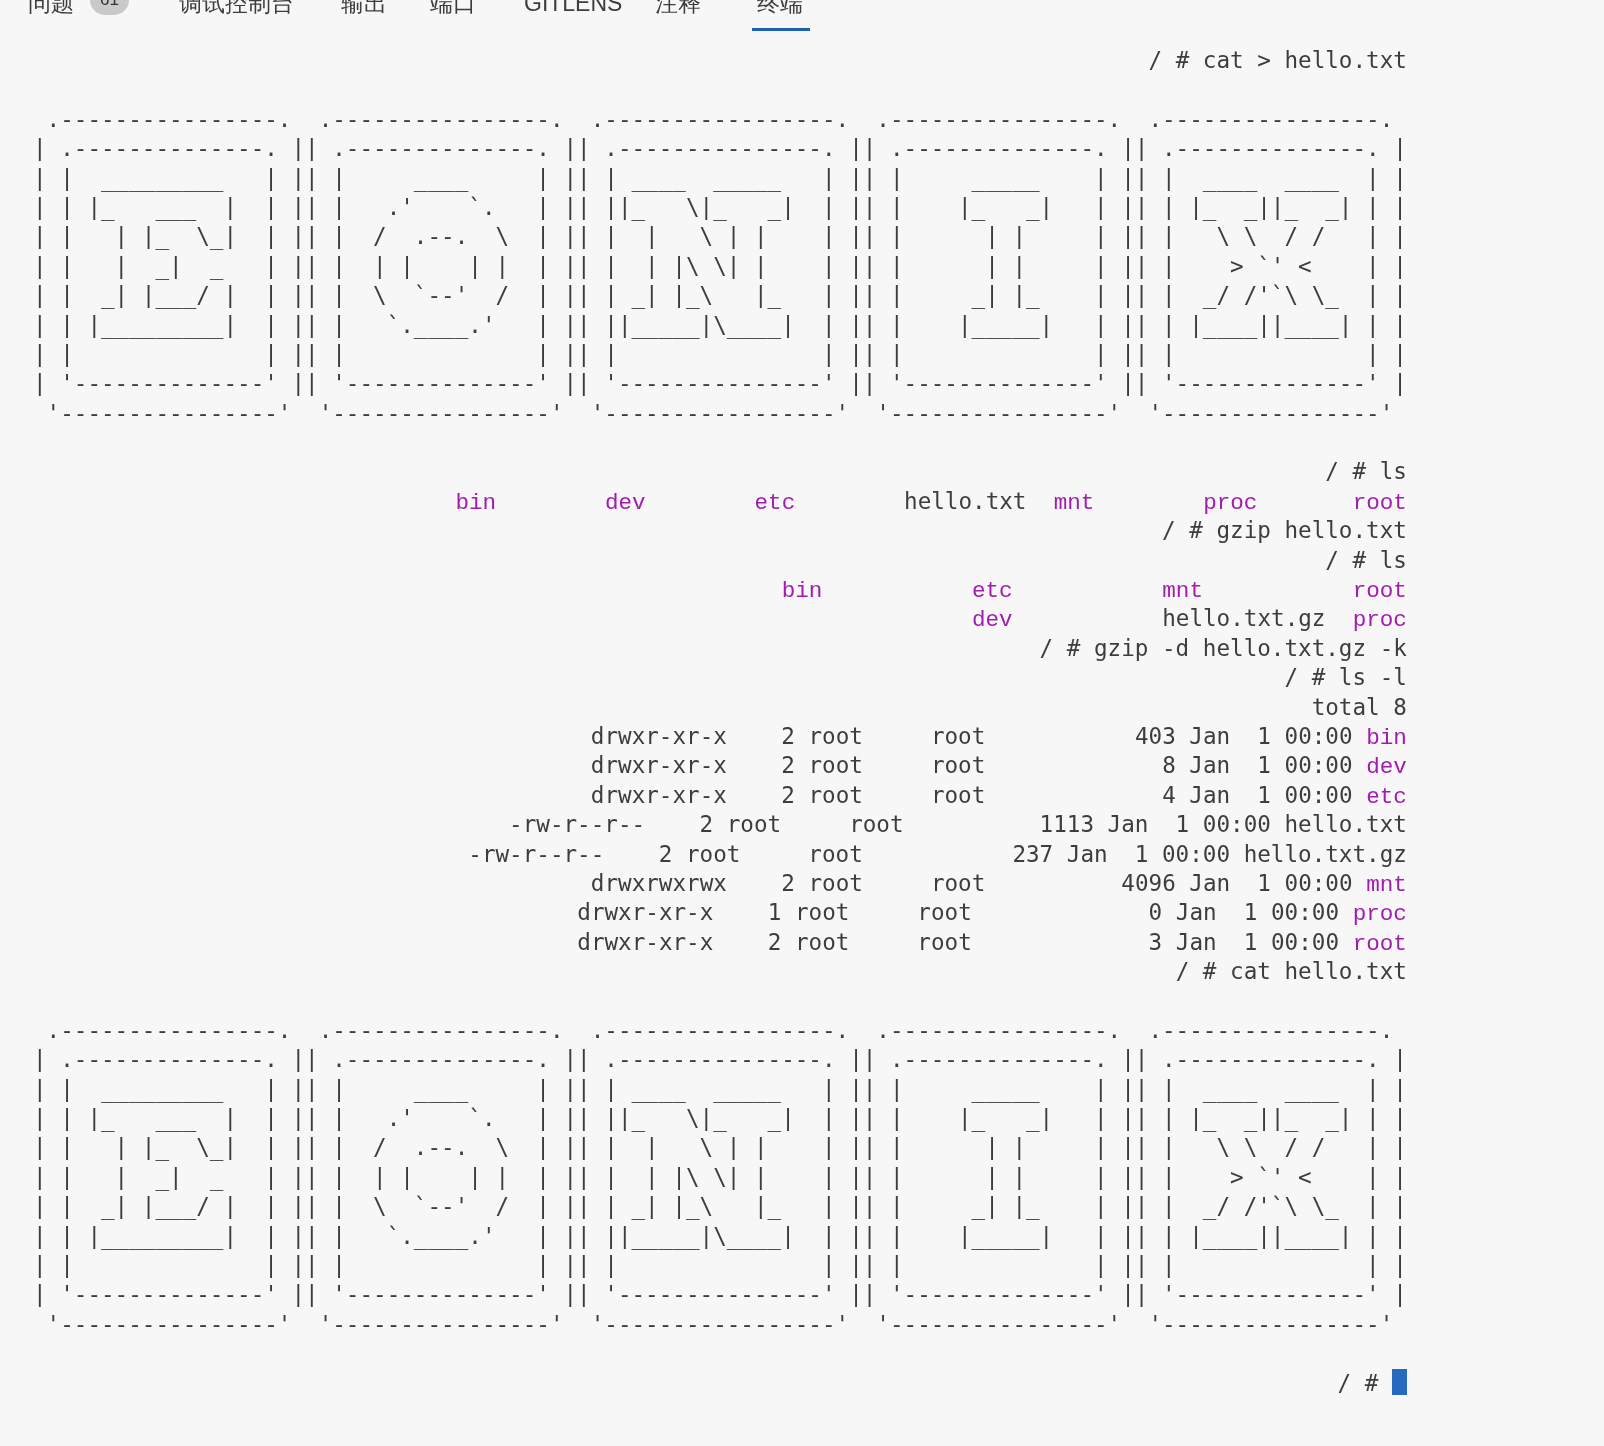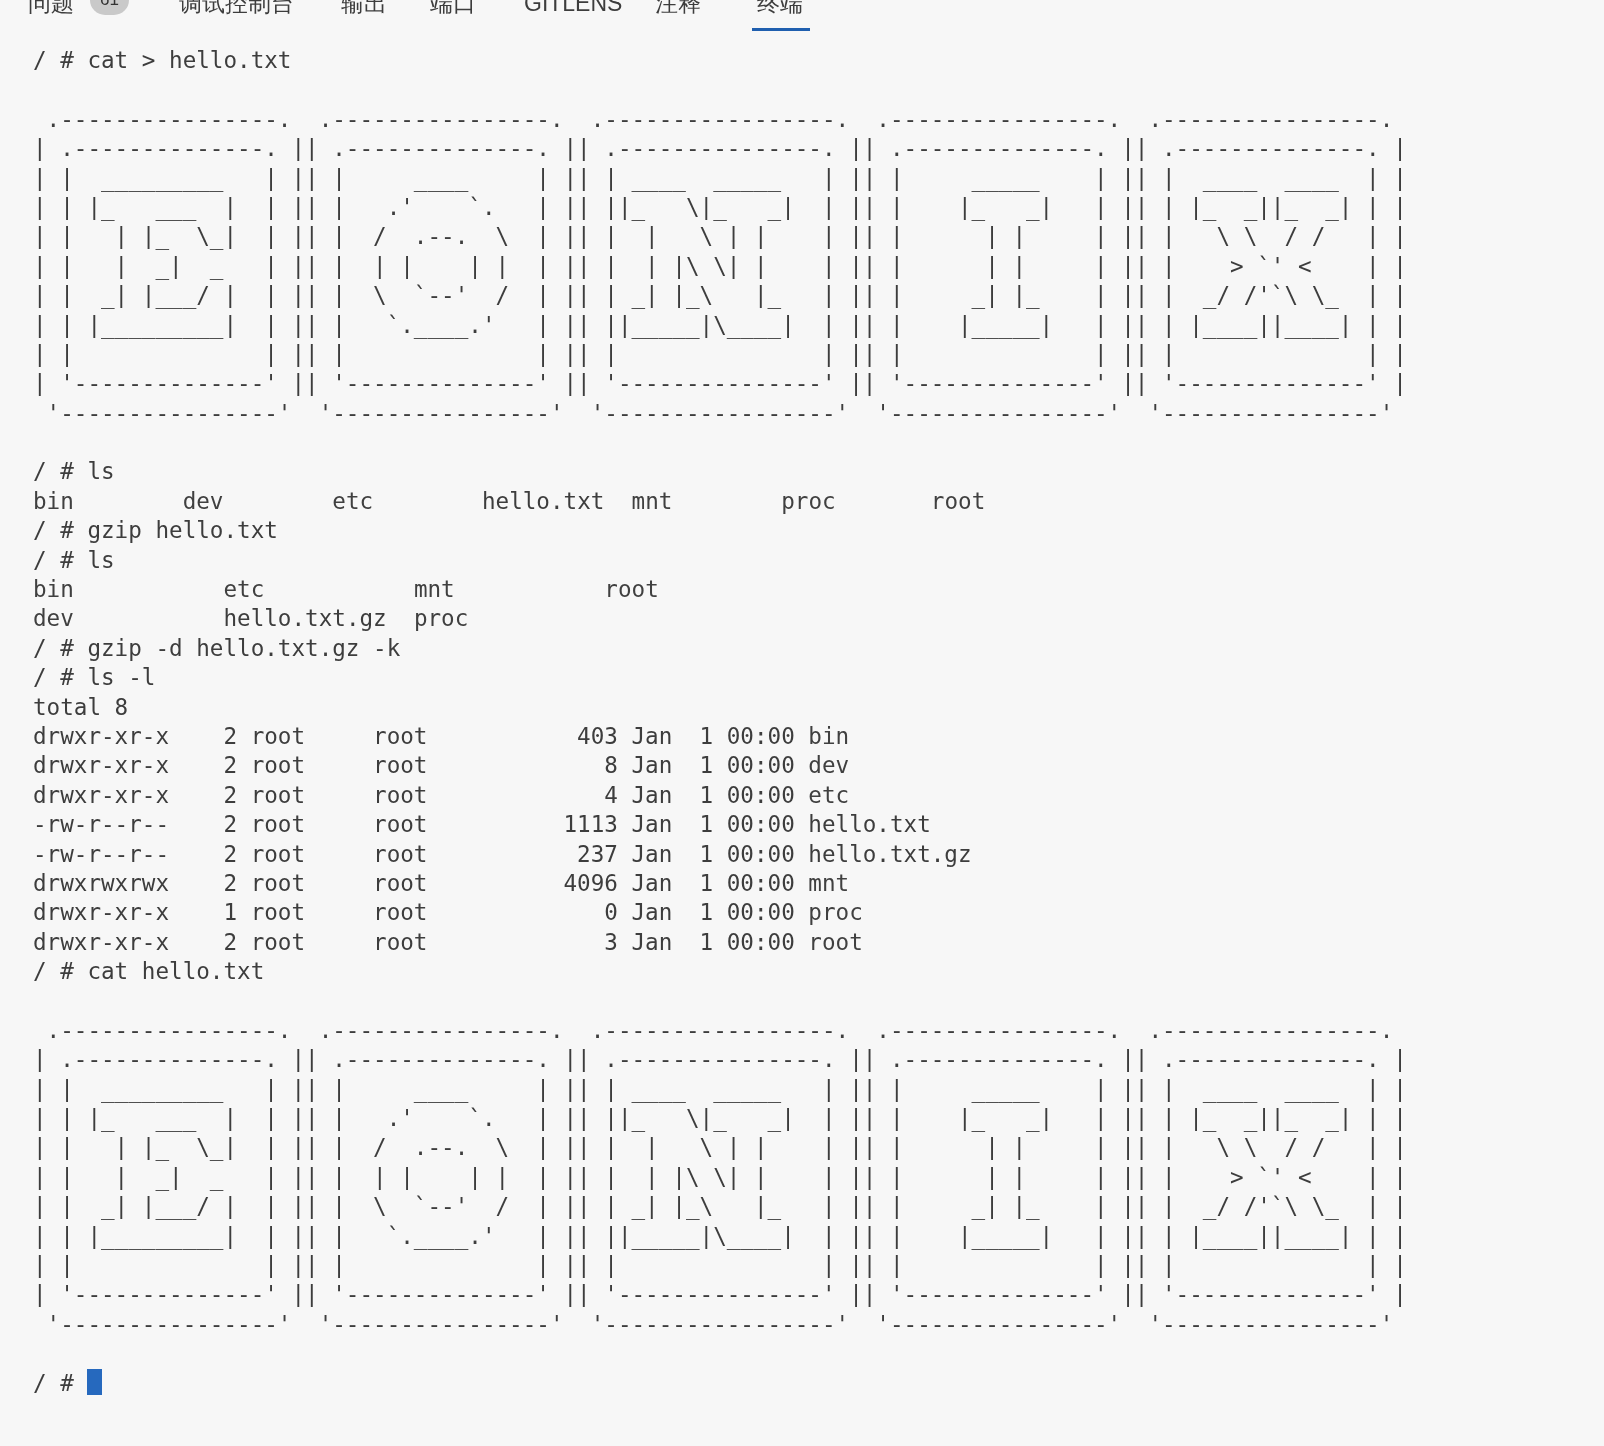--- a/index.html
+++ b/index.html
@@ -21,22 +21,22 @@
     background:#c9c9c9;color:#333333;text-align:center;line-height:29px;
     font-family:"Liberation Sans",sans-serif;font-size:17px;
   }
   .active-underline{position:absolute;height:3px;top:28px;left:752px;width:58px;background:#1f5faf;}
   
   .term{
     position:absolute;left:33px;top:46px;
     font-size:22.6px;line-height:29.4px;
     color:#3d3d3d;white-space:pre;
   }
-  .term .line{height:29.4px;}
-  .term .b{color:#404040;}
+  .term .line{height:29.4px;text-align:right;}
+  .term .b{color:#a21caf;font-family:Liberation Mono, monospace;}
   .cursor{
     display:inline-block;width:15px;height:26px;background:#2669be;
     vertical-align:middle;margin-top:-4px;
   }
 </style>
 </head>
 <body>
 
 <div class="tabbar">
   <div class="tab" style="left:28px">问题</div>

